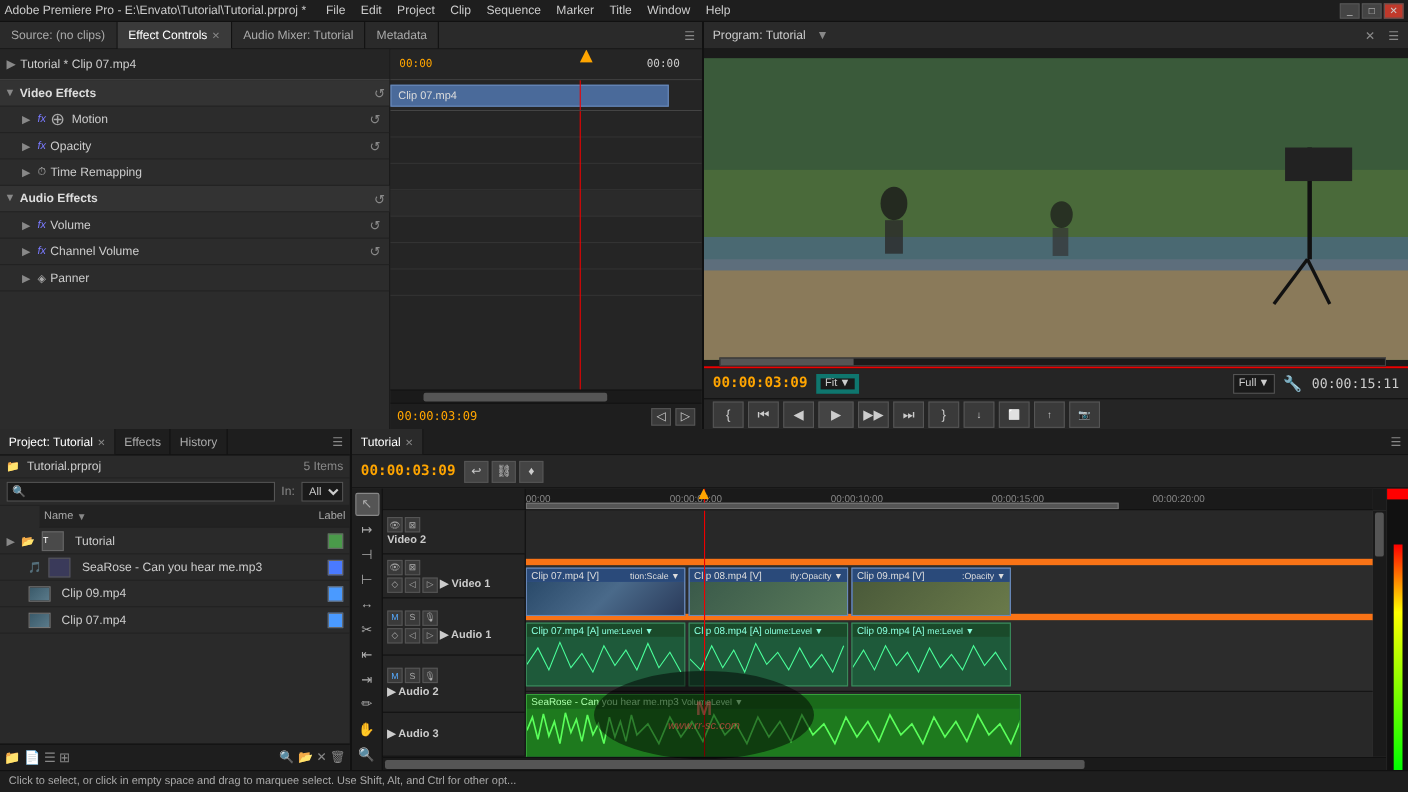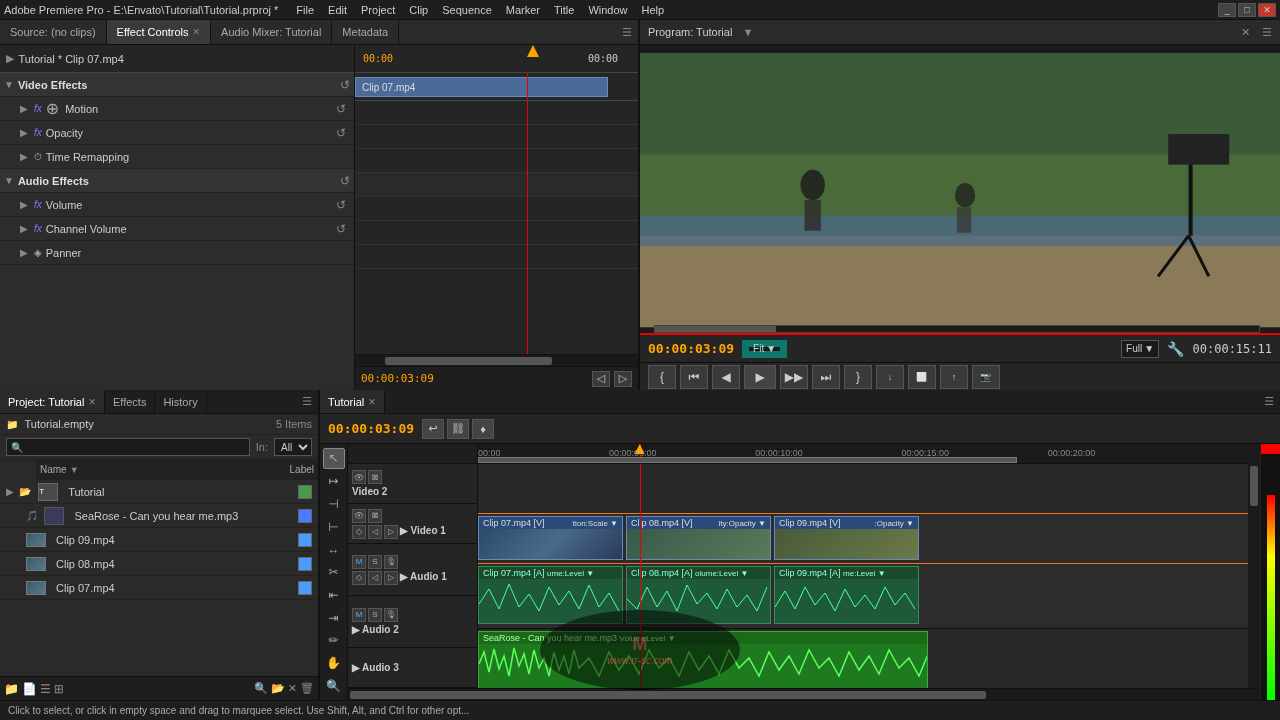--- a/index.html
+++ b/index.html
@@ -392,21 +392,21 @@
       font-weight: bold;
     }
 
     .tracks-content {
       flex: 1;
       position: relative;
       overflow: hidden;
     }
     .track-row {
       height: 50px;
-      border-bottom: 1px solid #f97316;
+      border-bottom: 6px solid #f97316;
       position: relative;
       background: #2c2c2c;
     }
     .track-row-audio {
       height: 65px;
       border-bottom: 1px solid #111;
       position: relative;
       background: #2c2c2c;
     }
     .track-row-empty {
@@ -544,21 +544,21 @@
       gap: 8px;
     }
     .monitor-timecode {
       color: #ffa500;
       font-family: monospace;
       font-size: 13px;
       font-weight: bold;
     }
     .fit-dropdown {
       background: #1a1a1a;
-      border: 7px solid #0f766e;
+      border: 4px solid #0f766e;
       color: #ccc;
       font-size: 10px;
       height: 18px;
       padding: 0 4px;
       display: flex;
       align-items: center;
       gap: 2px;
       cursor: pointer;
     }
     .full-dropdown {
@@ -907,21 +907,21 @@
         <div class="project-tab">
           <span>History</span>
         </div>
         <div style="margin-left:auto; display:flex; align-items:center; padding:0 6px;">
           <span style="color:#888; cursor:pointer;">☰</span>
         </div>
       </div>
 
       <div class="project-info-row">
         <span style="font-size:10px; color:#888; margin-right:2px;">📁</span>
-        <span class="project-name">Tutorial.empty</span>
+        <span class="project-name">Tutorial.prproj</span>
         <span class="items-count">5 Items</span>
       </div>
 
       <div class="search-row">
         <div class="search-box">
           <span style="font-size:10px;">🔍</span>
           <input class="search-input" type="text" placeholder="" style="">
         </div>
         <span class="in-label">In:</span>
         <select class="in-dropdown">
@@ -959,28 +959,20 @@
 
         <div class="project-item">
           <span style="width:14px;"></span>
           <div style="width:20px; height:14px; background:#5a6a7a; border:1px solid #777; margin-right:4px; overflow:hidden;">
             <div style="width:100%; height:100%; background:linear-gradient(135deg,#3a5a6a,#5a7a8a);"></div>
           </div>
           <span class="item-name">Clip 09.mp4</span>
           <div class="color-swatch" style="background:#4a9aff;"></div>
         </div>
 
-        <div class="project-item">
-          <span style="width:14px;"></span>
-          <div style="width:20px; height:14px; background:#5a6a7a; border:1px solid #777; margin-right:4px; overflow:hidden;">
-            <div style="width:100%; height:100%; background:linear-gradient(135deg,#3a5a6a,#5a7a8a);"></div>
-          </div>
-          <span class="item-name">Clip 08.mp4</span>
-          <div class="color-swatch" style="background:#4a9aff;"></div>
-        </div>
 
         <div class="project-item">
           <span style="width:14px;"></span>
           <div style="width:20px; height:14px; background:#5a6a7a; border:1px solid #777; margin-right:4px; overflow:hidden;">
             <div style="width:100%; height:100%; background:linear-gradient(135deg,#3a5a6a,#5a7a8a);"></div>
           </div>
           <span class="item-name">Clip 07.mp4</span>
           <div class="color-swatch" style="background:#4a9aff;"></div>
         </div>
       </div>

